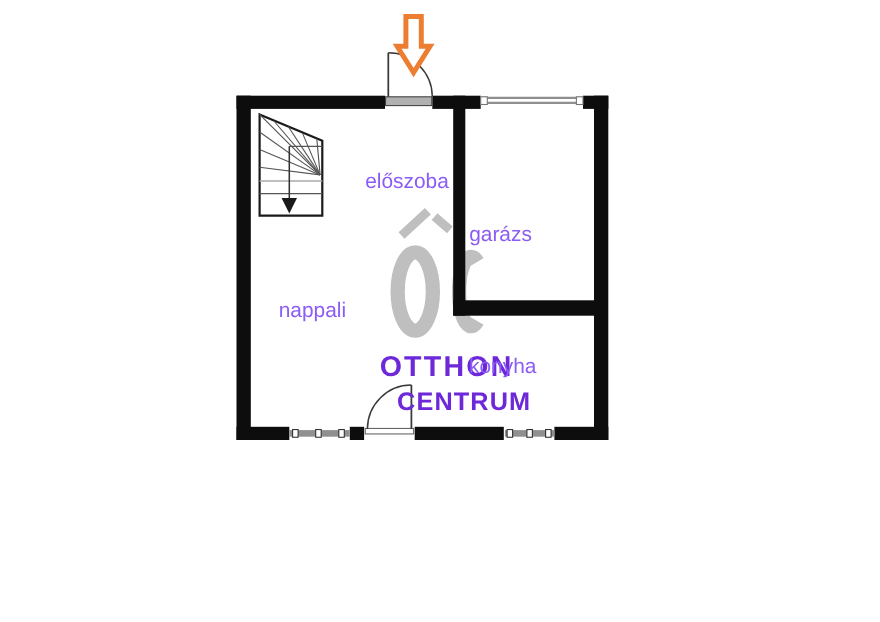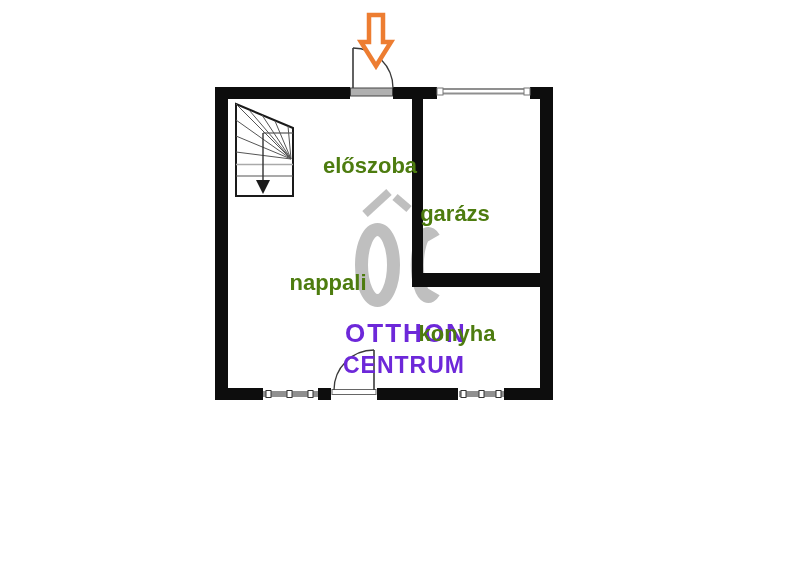--- a/index.html
+++ b/index.html
@@ -7,44 +7,44 @@
     position:relative;
     width:800px;height:565px;
     background:#ffffff;
     overflow:hidden;
     font-family:"Liberation Sans", sans-serif;
   }
   #plan-svg{position:absolute;left:0;top:0;}
   .room-label{
     position:absolute;
     transform:translate(-50%,-50%);
-    font-weight:bold;
-    font-size:22px;
-    color:#4d7c0f;
+    font-weight:normal;
+    font-size:19px;
+    color:#8b5cf6;
     white-space:nowrap;
     z-index:3;
   }
   .wm-text{
     position:absolute;
     transform:translate(-50%,-50%);
     font-weight:bold;
     color:#6d28d9;
     white-space:nowrap;
     z-index:1;
   }
   #wm-line1{font-size:26px;letter-spacing:2px;}
   #wm-line2{font-size:23px;letter-spacing:1px;}
 </style>
 </head>
 <body>
 
 <div id="canvas">
 
   <div id="wm-line1" class="wm-text" style="left:406px;top:333px;">OTTHON</div>
-  <div id="wm-line2" class="wm-text" style="left:404px;top:365px;">CENTRUM</div>
+  <div id="wm-line2" class="wm-text" style="left:422px;top:365px;">CENTRUM</div>
 
   <svg id="plan-svg" width="800" height="565" viewBox="0 0 800 565">
 
     <g stroke="#bfbfbf" fill="none">
 
       <path d="M365,214 L389,192" stroke-width="8"></path>
       <path d="M395,197 L409,209" stroke-width="8"></path>
 
       <ellipse cx="377.5" cy="265" rx="16" ry="35.5" stroke-width="13"></ellipse>
 
@@ -121,15 +121,15 @@
 
       <line x1="263" y1="133" x2="263" y2="183" stroke="#333" stroke-width="1.4"></line>
       <polygon points="256,180 270,180 263,194" fill="#1a1a1a"></polygon>
     </g>
 
     <path d="M369,15 L383,15 L383,42 L391,42 L376,66 L361,42 L369,42 Z" fill="#ffffff" stroke="#ED7D31" stroke-width="4.5" stroke-linejoin="miter"></path>
   </svg>
 
   <div class="room-label" style="left:370px;top:166px;">előszoba</div>
   <div class="room-label" style="left:455px;top:190px;margin-top:24px;">garázs</div>
-  <div class="room-label" style="left:284px;top:283px;margin-left:44px;">nappali</div>
+  <div class="room-label" style="left:284px;top:283px;">nappali</div>
   <div class="room-label" style="left:457px;top:334px;">konyha</div>
 </div>
 
 </body></html>

